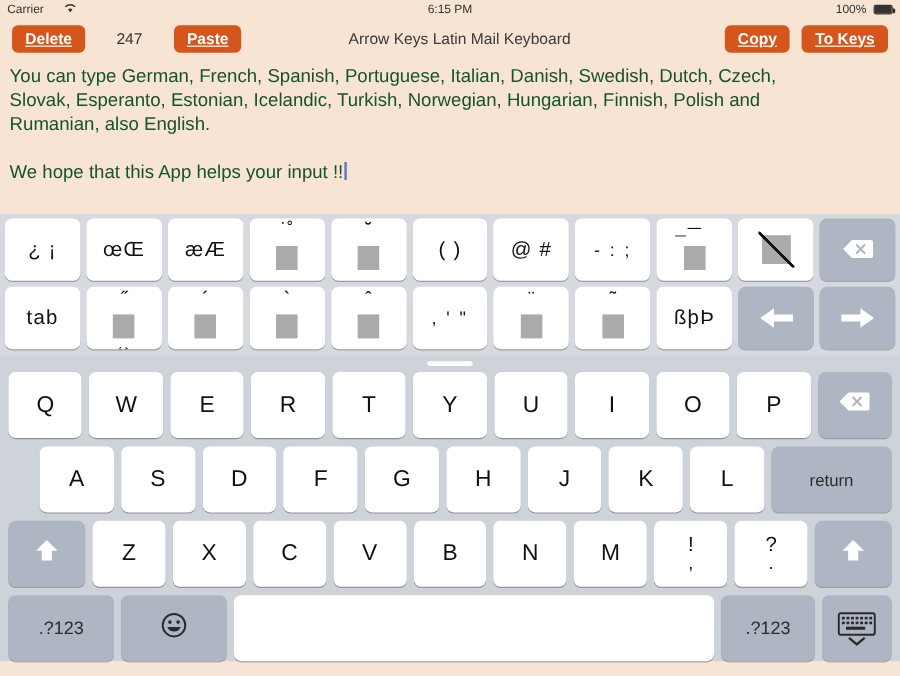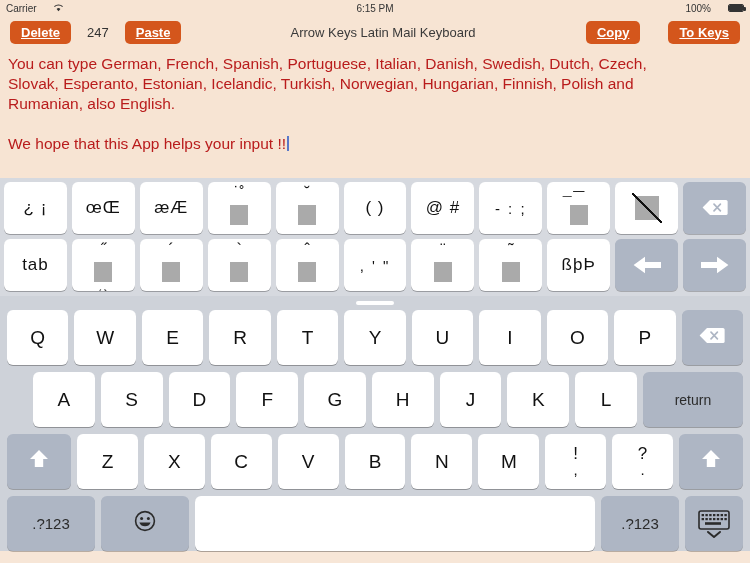--- a/index.html
+++ b/index.html
@@ -11,47 +11,47 @@
   }
   #app { position:relative; width:750px; height:563px; }
 
   
   .statusbar {
     height:16px; background:#f7e4d3; display:flex; align-items:center;
     padding:0 6px; font-size:10px; color:#333;
   }
   .sb-left { display:flex; align-items:center; gap:16px; }
   .sb-center { position:absolute; left:0; right:0; text-align:center; font-size:10px; color:#333; pointer-events:none;}
-  .sb-right { margin-left:auto; display:flex; align-items:center; gap:17px; font-size:10px;}
+  .sb-right { margin-left:auto; display:flex; align-items:center; gap:6px; font-size:10px;}
   .batt { width:16px; height:8px; border:1px solid #333; border-radius:2px; position:relative; }
   .batt::after{content:"";position:absolute;right:-3px;top:2px;width:2px;height:4px;background:#333;border-radius:0 1px 1px 0;}
   .batt i{display:block;height:100%;background:#333;border-radius:1px;}
   .wifi { font-size:10px; line-height:1; }
 
   
   .toolbar {
     height:32px; position:relative; display:flex; align-items:center;
     padding:0 10px; background:#f7e4d3;
   }
   .btn-orange {
     background:#d4561c; color:#fff; border:none; border-radius:5px;
     font-size:13px; font-weight:bold; padding:5px 11px; cursor:pointer;
     font-family:"Liberation Sans", sans-serif; line-height:1;text-decoration:underline;
   }
-  .counter { font-size:13px; color:#333; margin:0 16px; font-weight:normal;}
+  .counter { font-size:13px; color:#333; margin:0 26px; font-weight:normal;}
   .tb-title {
     position:absolute; left:16px; right:0; text-align:center;
     font-size:13px; color:#3a3a3a; pointer-events:none;
   }
-  .tb-right { margin-left:auto; display:flex; gap:28px; align-items:flex-end; }
+  .tb-right { margin-left:auto; display:flex; gap:10px; align-items:flex-end; }
 
   
   .textarea {
     height:130px; background:#f7e4d3; padding:6px 8px 0 8px;
-    font-size:15.5px; line-height:20px; color:#b91c1c; position:relative;
+    font-size:15.5px; line-height:20px; color:#14532d; position:relative;
   }
   .ta-line { white-space:nowrap; }
   .cursor {
     display:inline-block; width:1.5px; height:15px; background:#5a78c8;
     vertical-align:-2px; margin-left:1px;
   }
 
   
   .accent-pad {
     background:#d6d9df; padding:4px 4px 6px 4px; height:118px;

